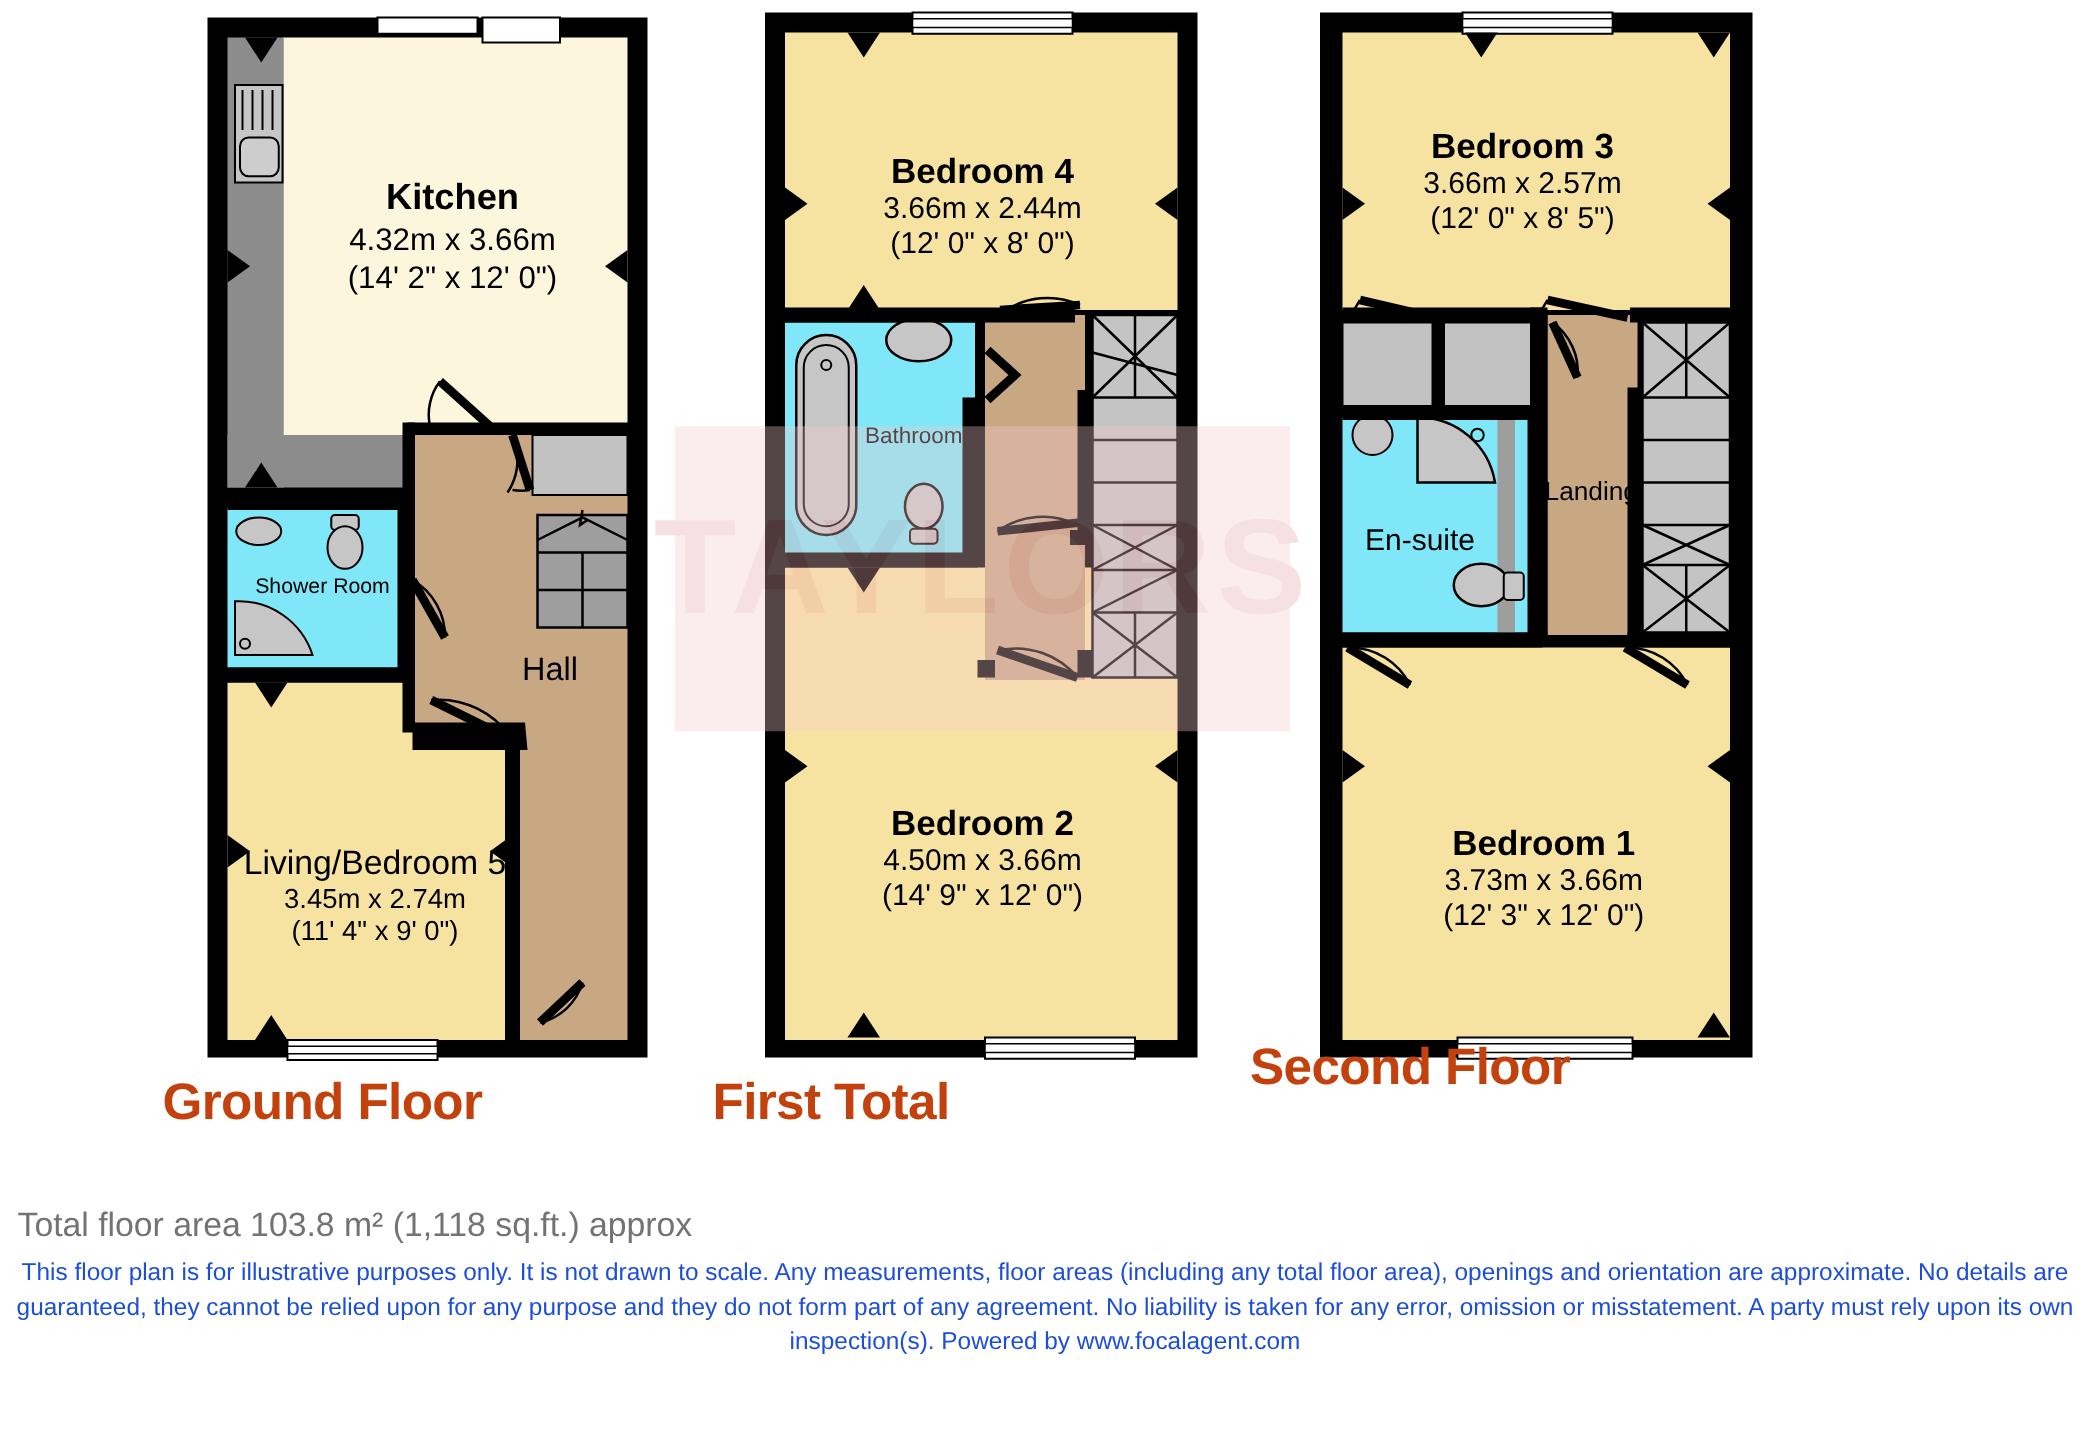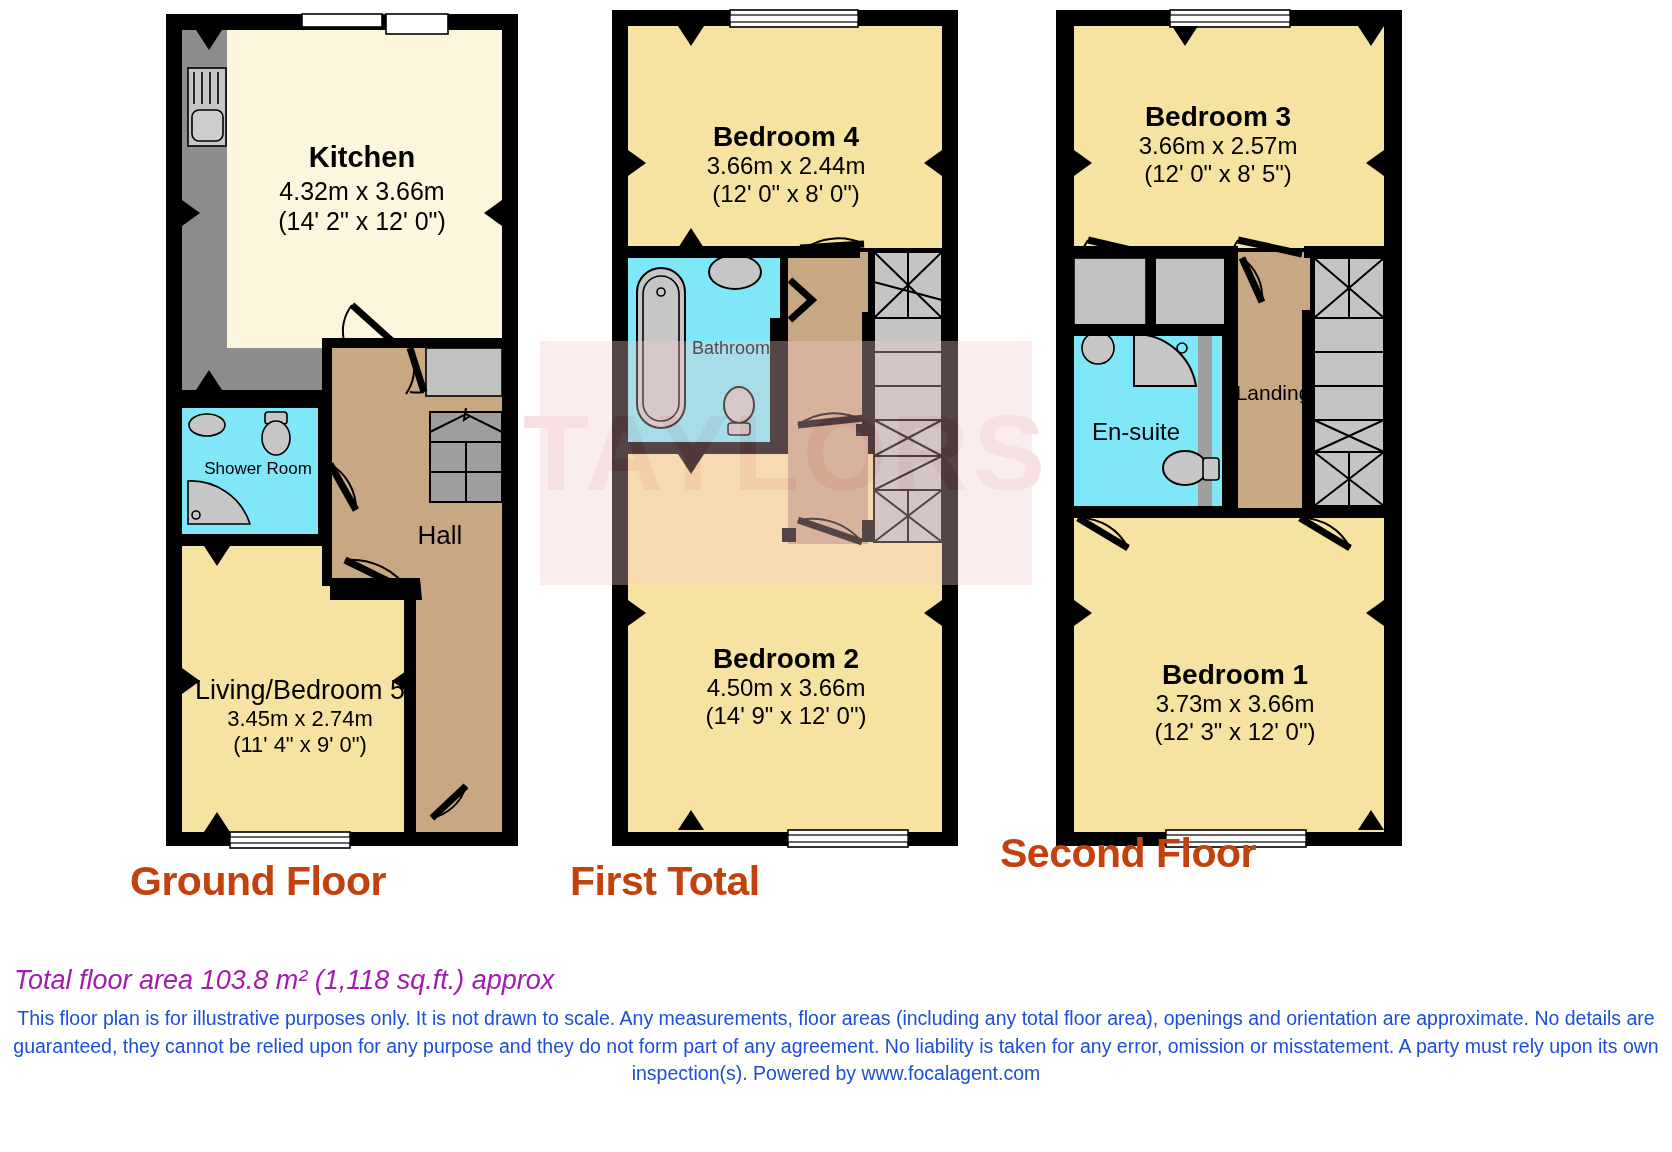--- a/index.html
+++ b/index.html
@@ -40,24 +40,23 @@
   #lbl-second { left: 1000px; top: 830px; width: 470px; }
 
   .footer {
     position: absolute;
     left: 0;
     top: 965px;
     width: 1672px;
   }
   .total-area {
     font-size: 27px;
-    color: #a21caf;
+    color: #737373;
     padding-left: 14px;
     white-space: nowrap;
-    font-style: italic;
   }
   .disclaimer {
     font-size: 19.5px;
     color: #1d4ed8;
     line-height: 1.42;
     text-align: center;
     padding: 9px 2px 0 2px;
   }
   svg { display: block; }
   .watermark-text {

